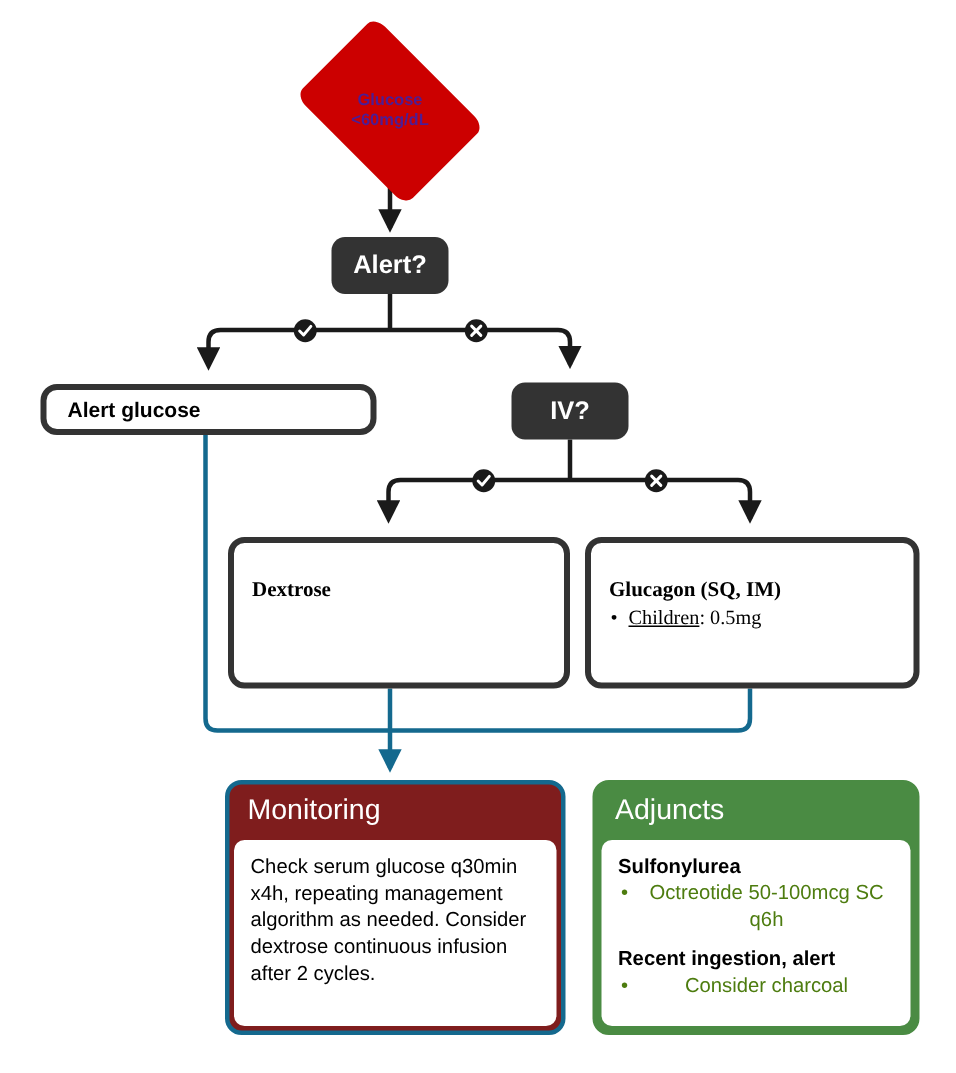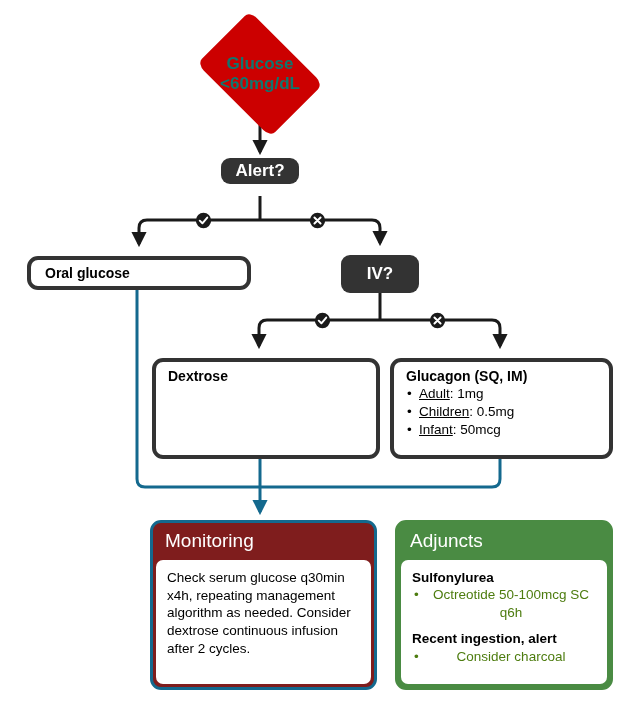--- a/index.html
+++ b/index.html
@@ -50,60 +50,60 @@
   .diamond-label {
     position: absolute;
     left: 0;
     top: 0;
     width: 136px;
     height: 104px;
     display: flex;
     flex-direction: column;
     align-items: center;
     justify-content: center;
-    color: #0f766e;
-    font-size: 17px;
+    color: #4c1d95;
+    font-size: 11px;
     font-weight: bold;
     line-height: 1.2;
     text-align: center;
   }
 
   
   .dnode {
     position: absolute;
     background: #333333;
     border-radius: 9px;
     color: #ffffff;
     font-size: 17px;
     font-weight: bold;
     display: flex;
     align-items: center;
     justify-content: center;
   }
-  #node-alert { left: 221px; top: 158px; width: 78px; height: 26px; }
+  #node-alert { left: 221px; top: 158px; width: 78px; height: 38px; }
   #node-iv    { left: 341px; top: 255px; width: 78px; height: 38px; }
 
   
   .pbox {
     position: absolute;
     background: #ffffff;
     border: 4px solid #333333;
     border-radius: 11px;
     box-sizing: border-box;
   }
   #box-oral {
     left: 27px; top: 256px; width: 224px; height: 34px;
     display: flex; align-items: center;
     padding-left: 14px;
     font-size: 14px; font-weight: bold; color: #000000;
   }
   #box-dextrose { left: 152px; top: 358px; width: 228px; height: 101px; }
   #box-glucagon { left: 390px; top: 358px; width: 223px; height: 101px; }
 
-  .pbox-inner { padding: 6px 10px 0 12px; }
+  .pbox-inner { padding: 24px 10px 0 12px; font-family: Liberation Serif, serif; }
   .pbox-title {
     font-size: 14px; font-weight: bold; color: #000000;
     margin-bottom: 1px;
   }
   .pbox-list { list-style: none; margin: 0; padding: 0; }
   .pbox-list li {
     font-size: 13.5px;
     color: #000000;
     line-height: 1.35;
     padding-left: 13px;
@@ -247,41 +247,35 @@
   </div>
 
   <div class="dnode" id="node-alert">
     <span>Alert?</span>
   </div>
   <div class="dnode" id="node-iv">
     <span>IV?</span>
   </div>
 
   <div class="pbox" id="box-oral">
-    <span>Oral glucose</span>
+    <span>Alert glucose</span>
   </div>
 
   <div class="pbox" id="box-dextrose">
     <div class="pbox-inner">
       <div class="pbox-title">Dextrose</div>
     </div>
   </div>
 
   <div class="pbox" id="box-glucagon">
     <div class="pbox-inner">
       <div class="pbox-title">Glucagon (SQ, IM)</div>
       <ul class="pbox-list">
         <li>
-          <span class="term">Adult</span><span>: 1mg</span>
-        </li>
-        <li>
           <span class="term">Children</span><span>: 0.5mg</span>
-        </li>
-        <li>
-          <span class="term">Infant</span><span>: 50mcg</span>
         </li>
       </ul>
     </div>
   </div>
 
   <div class="panel" id="panel-monitoring">
     <div class="panel-head">Monitoring</div>
     <div class="panel-body">
       <p class="panel-para">Check serum glucose q30min x4h, repeating management algorithm as needed. Consider dextrose continuous infusion after 2 cycles.</p>
     </div>

